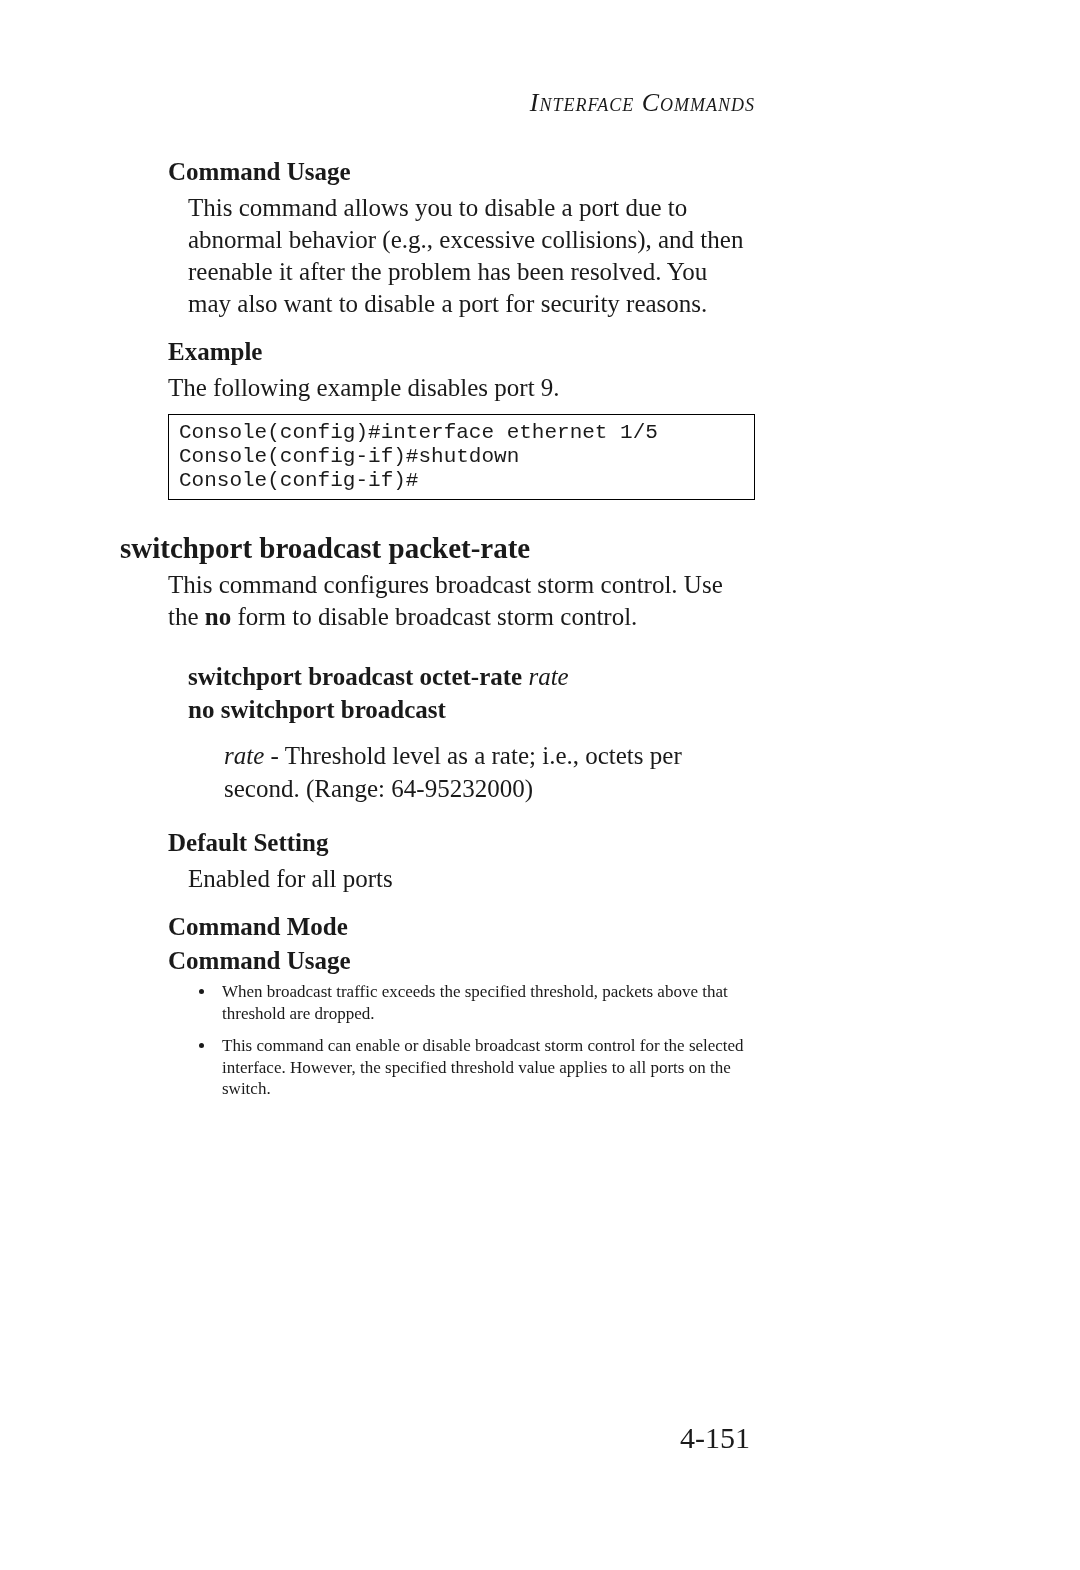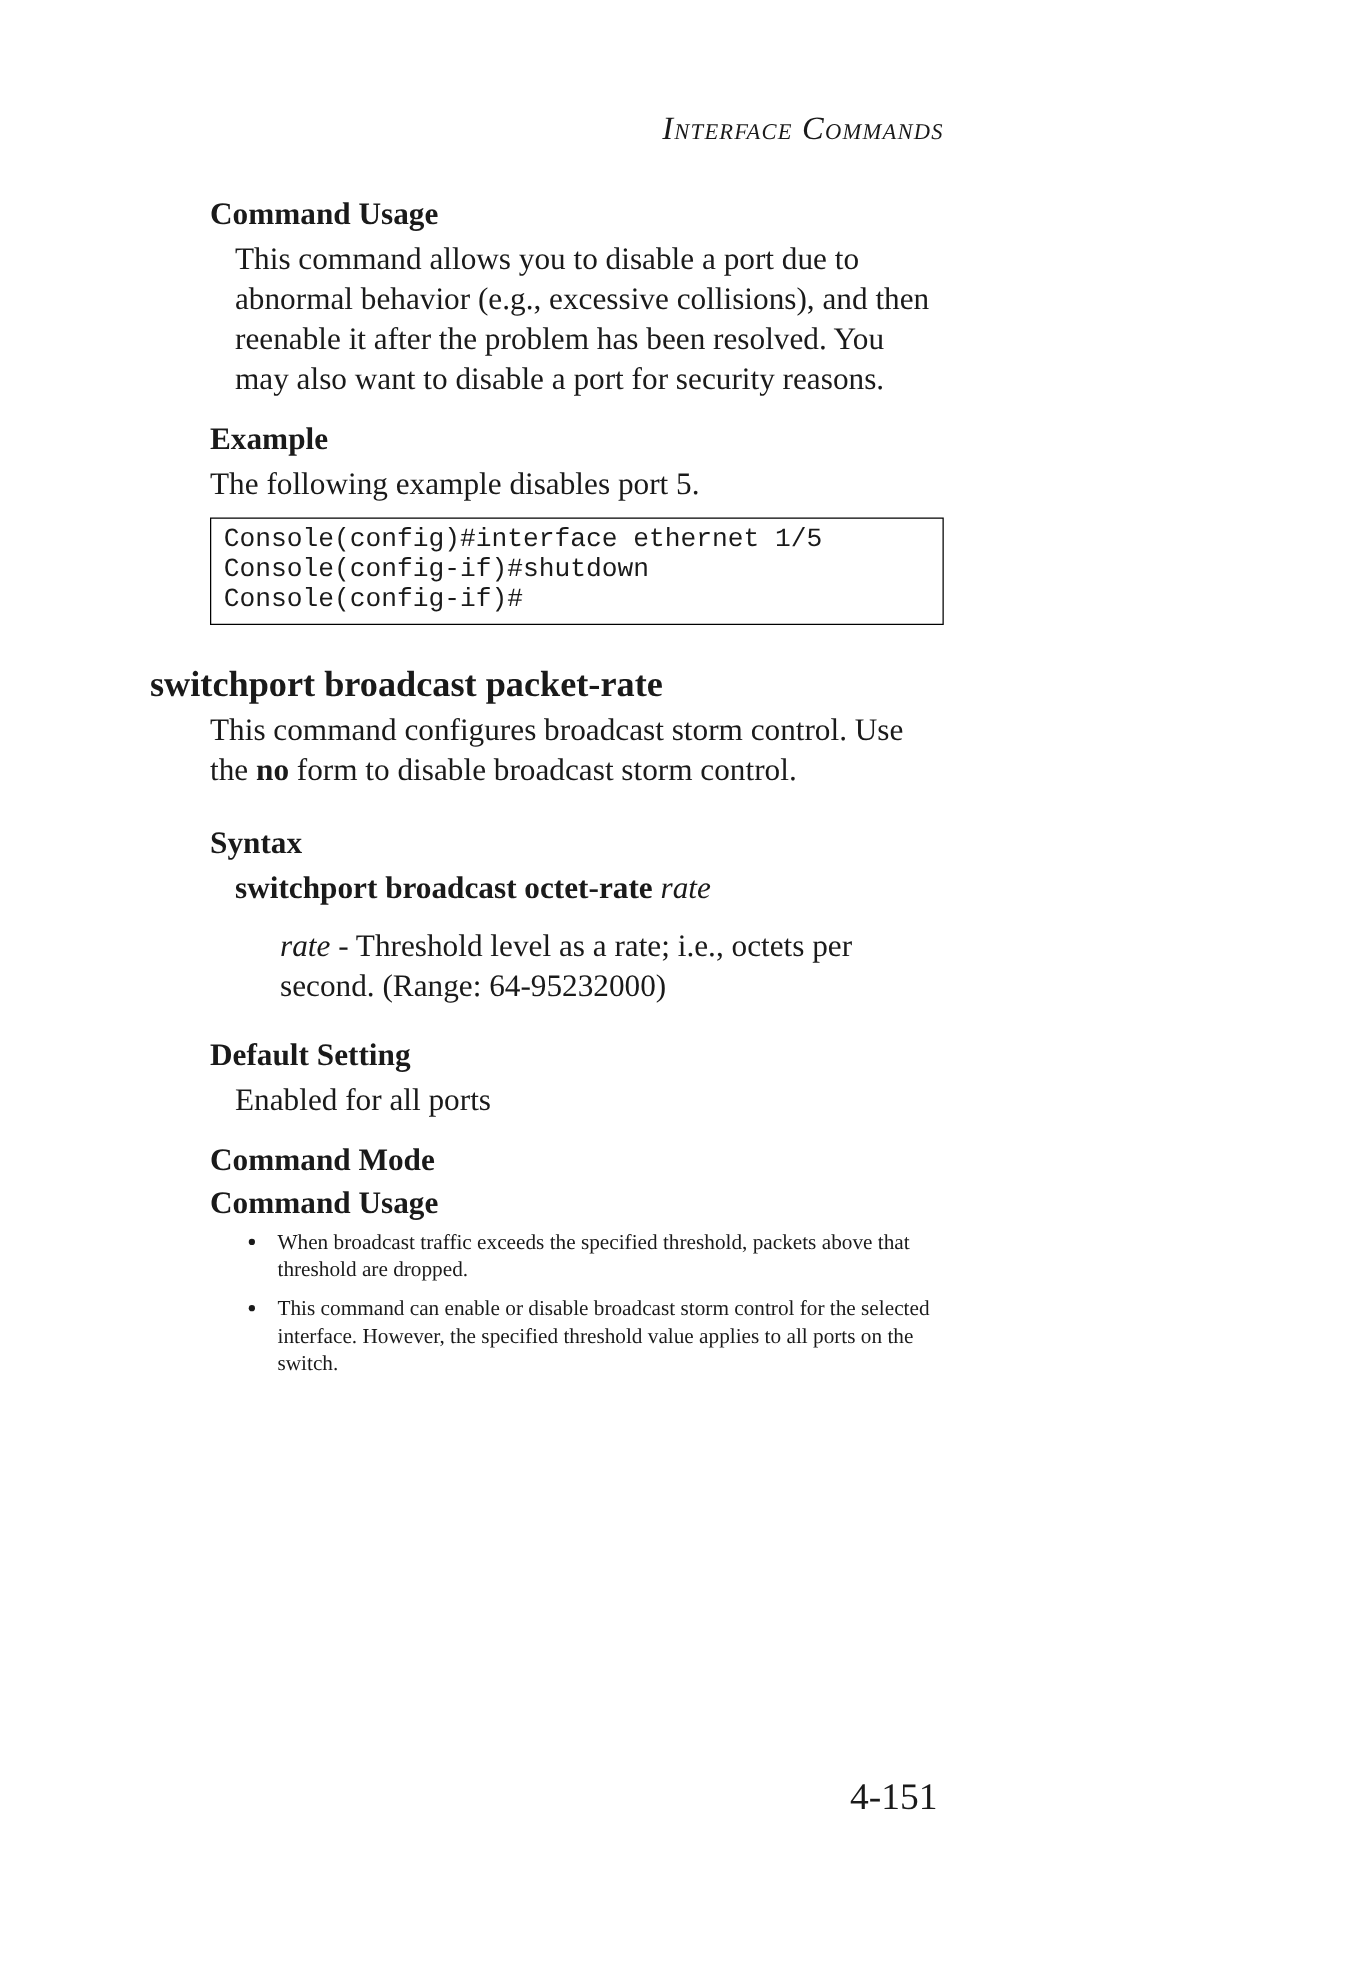--- a/index.html
+++ b/index.html
@@ -104,35 +104,35 @@
 <div class="page">
 
   <div class="running-head">Interface Commands</div>
 
   <div class="content">
 
     <h4 class="sec">Command Usage</h4>
     <p class="body">This command allows you to disable a port due to abnormal behavior (e.g., excessive collisions), and then reenable it after the problem has been resolved. You may also want to disable a port for security reasons.</p>
 
     <h4 class="sec">Example</h4>
-    <p class="body-tight">The following example disables port 5.</p>
+    <p class="body-tight">The following example disables port 9.</p>
     <div class="code-box">Console(config)#interface ethernet 1/5
 Console(config-if)#shutdown
 Console(config-if)#</div>
 
     <h2 class="cmd">switchport broadcast packet-rate</h2>
     <p class="intro">
       <span>This command configures broadcast storm control. Use the </span><span class="no-bold">no</span><span> form to disable broadcast storm control.</span>
     </p>
 
-    <h4 class="sec">Syntax</h4>
     <div class="syntax-block">
       <div>
         <span class="b">switchport broadcast octet-rate</span><span class="i"> rate</span>
       </div>
+      <div class="b">no switchport broadcast</div>
     </div>
     <div class="rate-desc">
       <span class="i">rate</span><span> - Threshold level as a rate; i.e., octets per second. (Range: 64-95232000)</span>
     </div>
 
     <h4 class="sec">Default Setting</h4>
     <p class="body" style="margin-bottom:18px;">
       <span>Enabled for all ports</span><br>
     </p>
 

